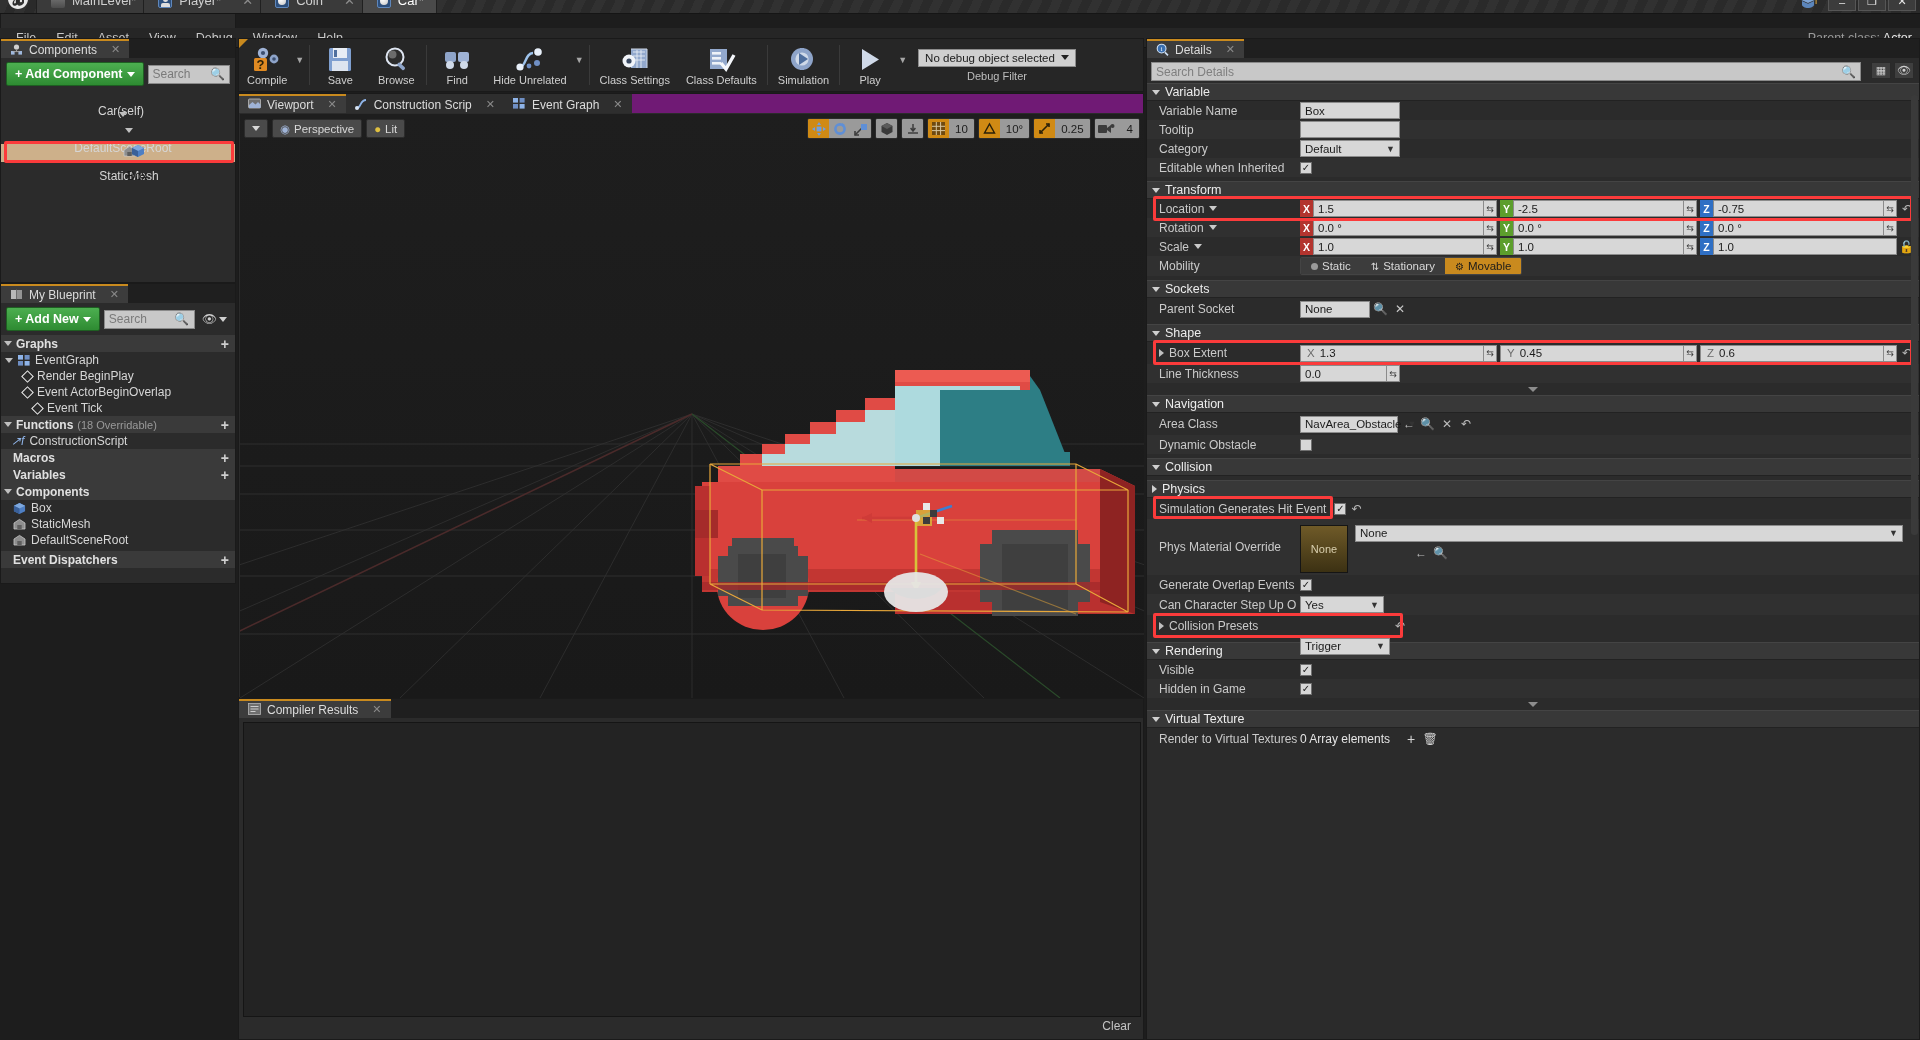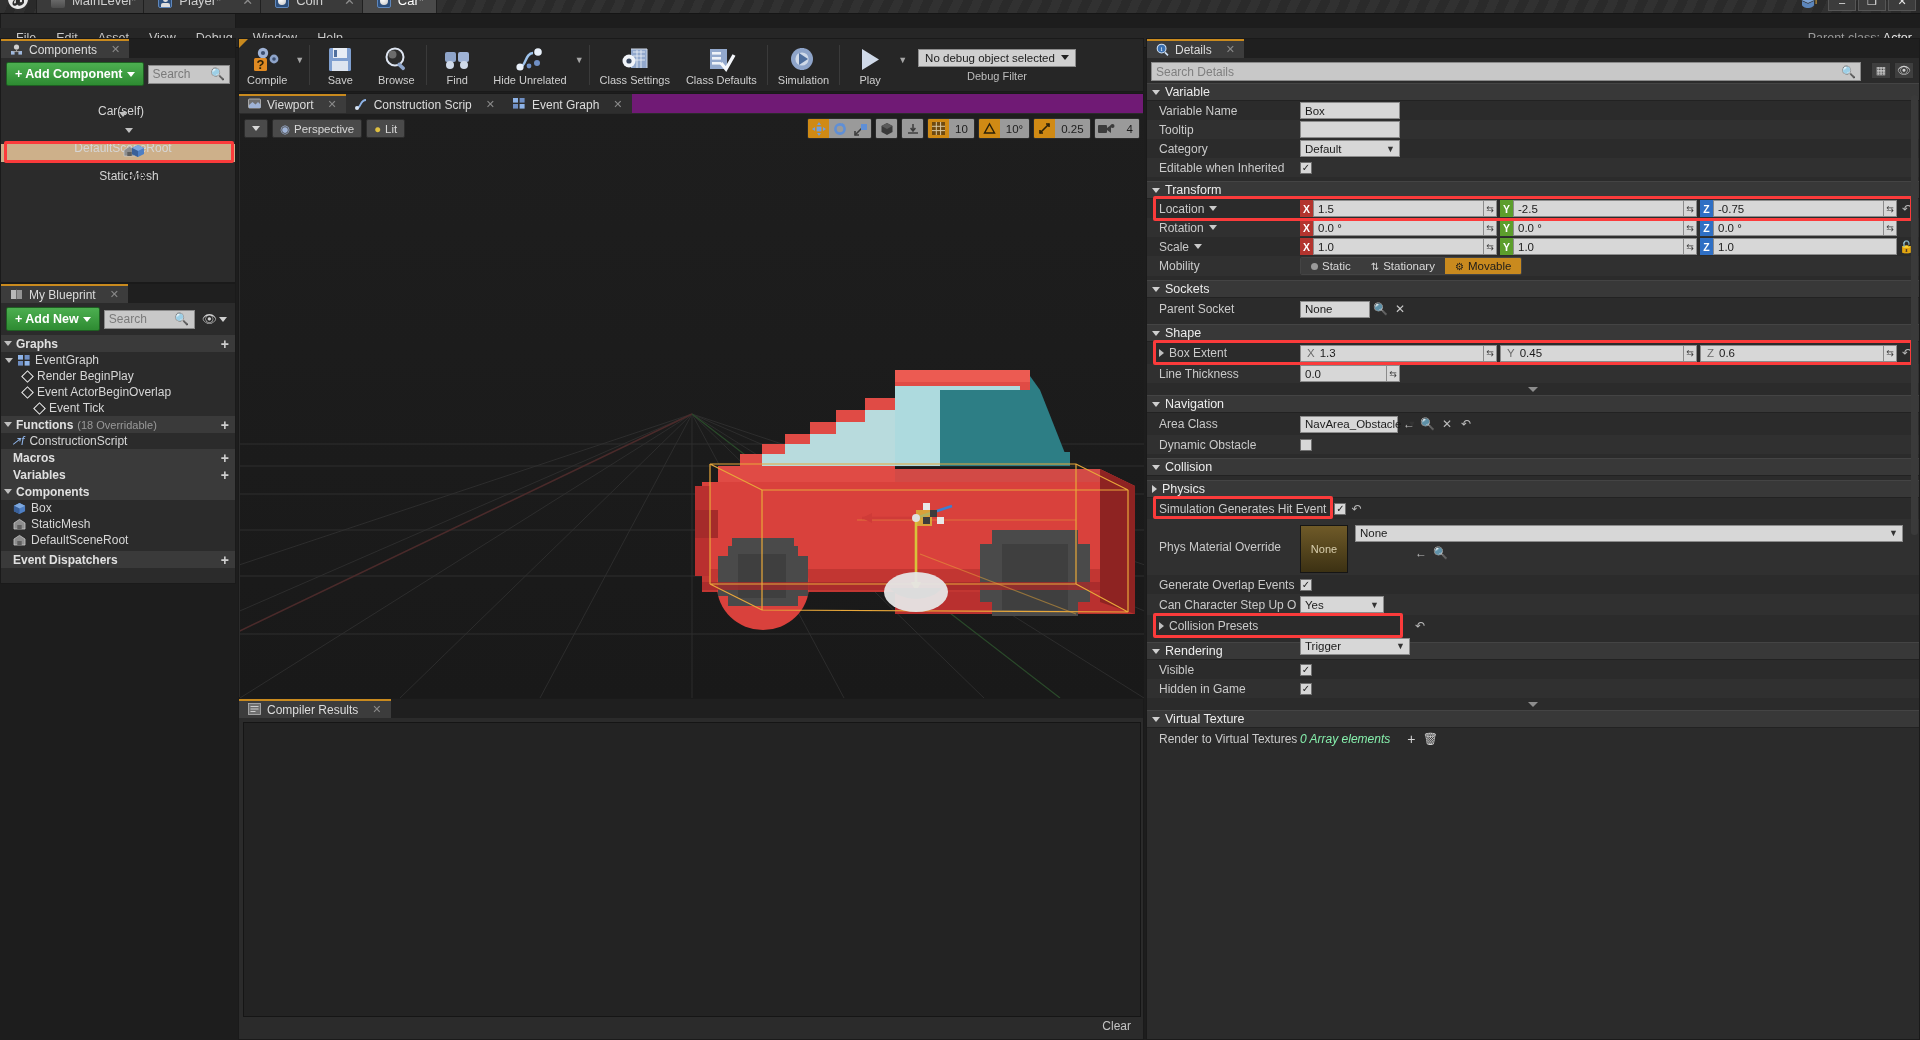--- a/index.html
+++ b/index.html
@@ -364,21 +364,21 @@
       <span>EventGraph</span>
     </div>
     <div class="bp-row" style="padding-left:22px;">
       <span class="diamond"></span>
       <span>Render BeginPlay</span>
     </div>
     <div class="bp-row" style="padding-left:22px;">
       <span class="diamond"></span>
       <span>Event ActorBeginOverlap</span>
     </div>
-    <div class="bp-row" style="padding-left:22px;margin-left:12px;">
+    <div class="bp-row" style="padding-left:32px;">
       <span class="diamond"></span>
       <span>Event Tick</span>
     </div>
 
     <div class="sec-hdr">
       <span class="tri open"></span>
       <span>Functions</span>
       <span class="sub">(18 Overridable)</span>
       <span class="plus">+</span>
     </div>
@@ -1138,21 +1138,21 @@
       </div>
     </div>
 
     <div style="position:relative;">
       <div class="prow" style="height:22px;">
         <div class="plabel" style="display:flex;align-items:center;gap:5px;">
           <span class="tri"></span>
           <span>Collision Presets</span>
         </div>
         <div class="pval">
-          <div class="combo" style="width:110px;margin-top:40px;">
+          <div class="combo" style="width:90px;margin-top:40px;">
             <span>Trigger</span>
             <span class="cd">▼</span>
           </div>
           <div class="revert">↶</div>
         </div>
       </div>
       <div class="redbox" style="left:6px; top:-2px; width:250px; height:25px;"></div>
     </div>
 
     <div class="cat" style="margin-top:5px;">
@@ -1175,21 +1175,21 @@
         <span class="chev"></span>
       </div>
 
     <div class="cat">
       <span class="tri-o"></span>
       <span>Virtual Texture</span>
     </div>
     <div class="prow" style="height:21px;">
       <div class="plabel">Render to Virtual Textures</div>
       <div class="pval">
-        <span style="color:#86efac;font-size:12px;font-style:italic;">0 Array elements</span>
+        <span style="color:#e5e5e5;font-size:12px;">0 Array elements</span>
         <div class="mini-btn" style="margin-left:10px;color:#d4d4d4;font-size:14px;">+</div>
         <div class="mini-btn" style="color:#d4d4d4;">🗑</div>
       </div>
     </div>
 
     <div class="det-scroll"></div>
   </div>
 
 </div>
 

